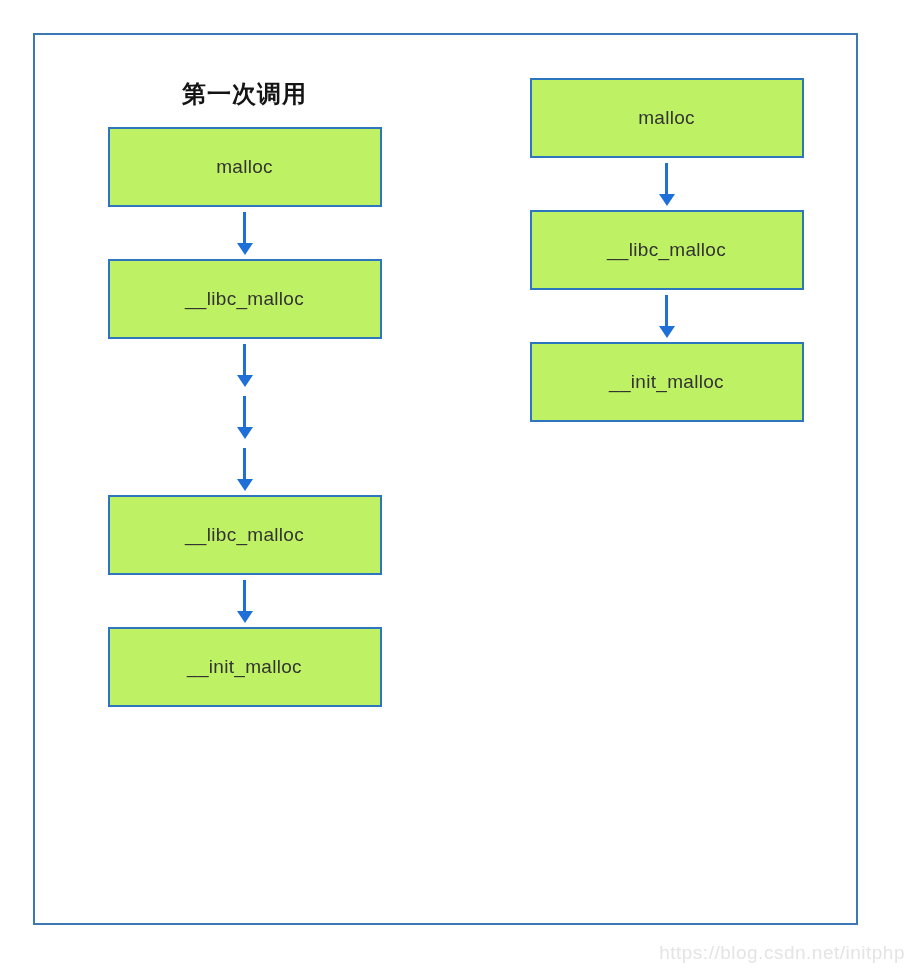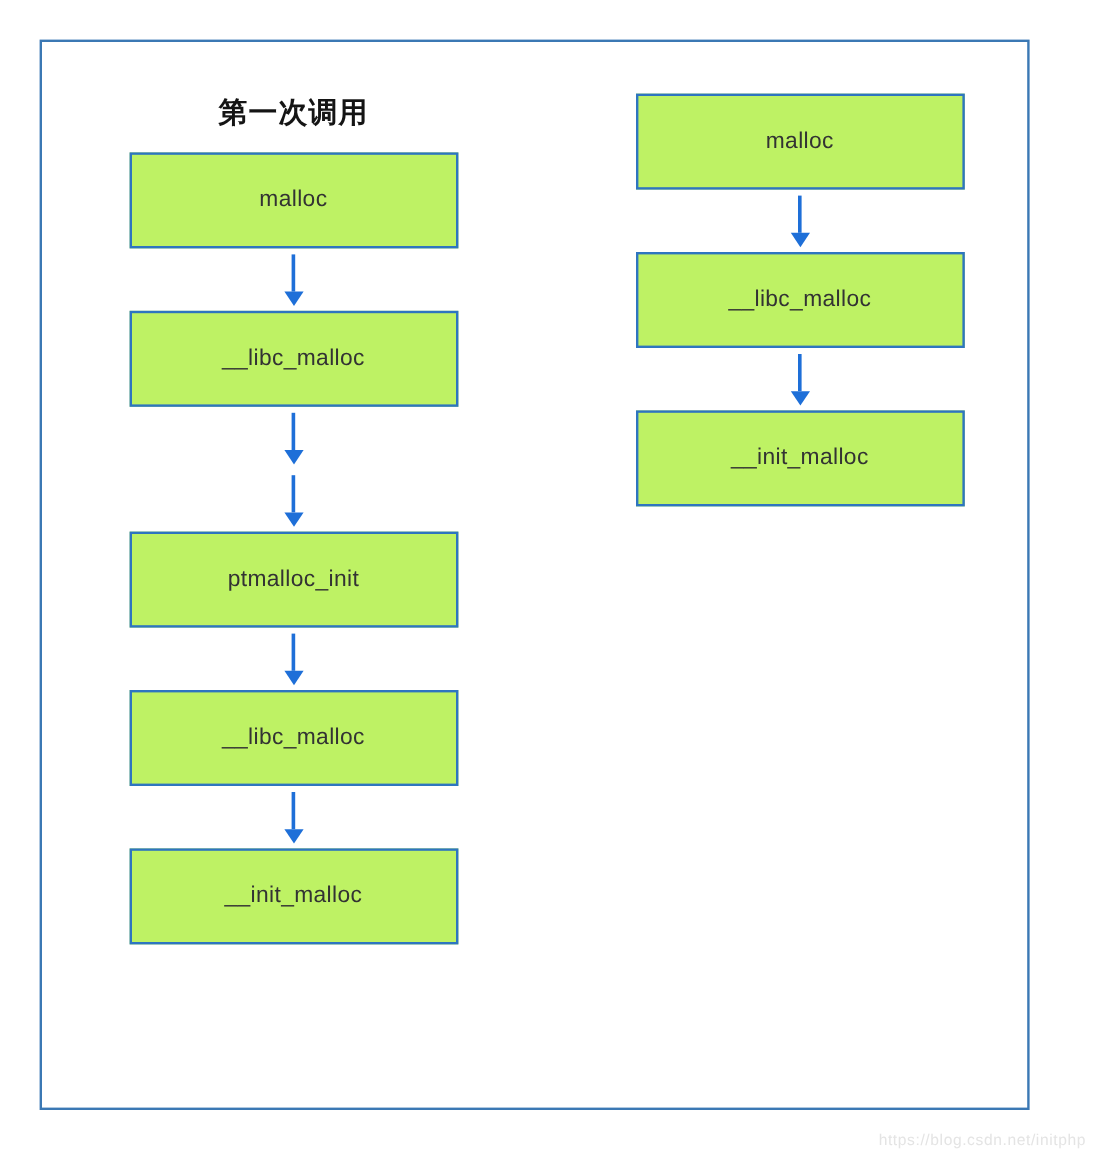--- a/index.html
+++ b/index.html
@@ -74,21 +74,21 @@
   .arrow-head {
     width: 0; height: 0;
     border-left: 8px solid transparent;
     border-right: 8px solid transparent;
     border-top: 12px solid var(--arrow);
   }
   .watermark {
     position: absolute;
     top: 942px;
     right: 17px;
-    font-size: 13px;
+    font-size: 19px;
     color: var(--watermark-text);
     letter-spacing: 0.5px;
   }
 </style>
 </head>
 <body>
 
 <div class="frame"></div>
 
 <div class="column first">
@@ -108,23 +108,20 @@
   <div class="arrow">
     <div class="arrow-line"></div>
     <div class="arrow-head"></div>
   </div>
 
   <div class="arrow">
     <div class="arrow-line"></div>
     <div class="arrow-head"></div>
   </div>
 
-  <div class="node">
-    <span>ptmalloc_init</span>
-  </div>
   <div class="arrow">
     <div class="arrow-line"></div>
     <div class="arrow-head"></div>
   </div>
 
   <div class="node">
     <span>__libc_malloc</span>
   </div>
   <div class="arrow">
     <div class="arrow-line"></div>

